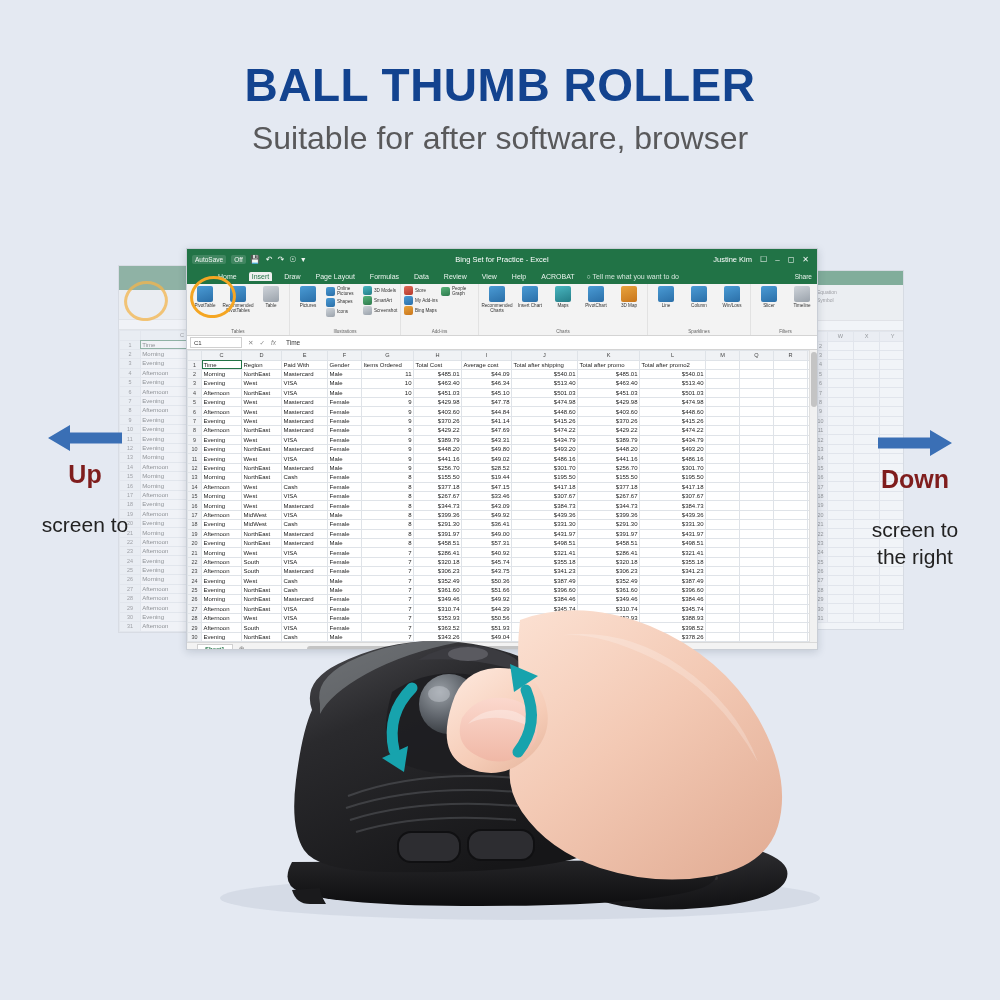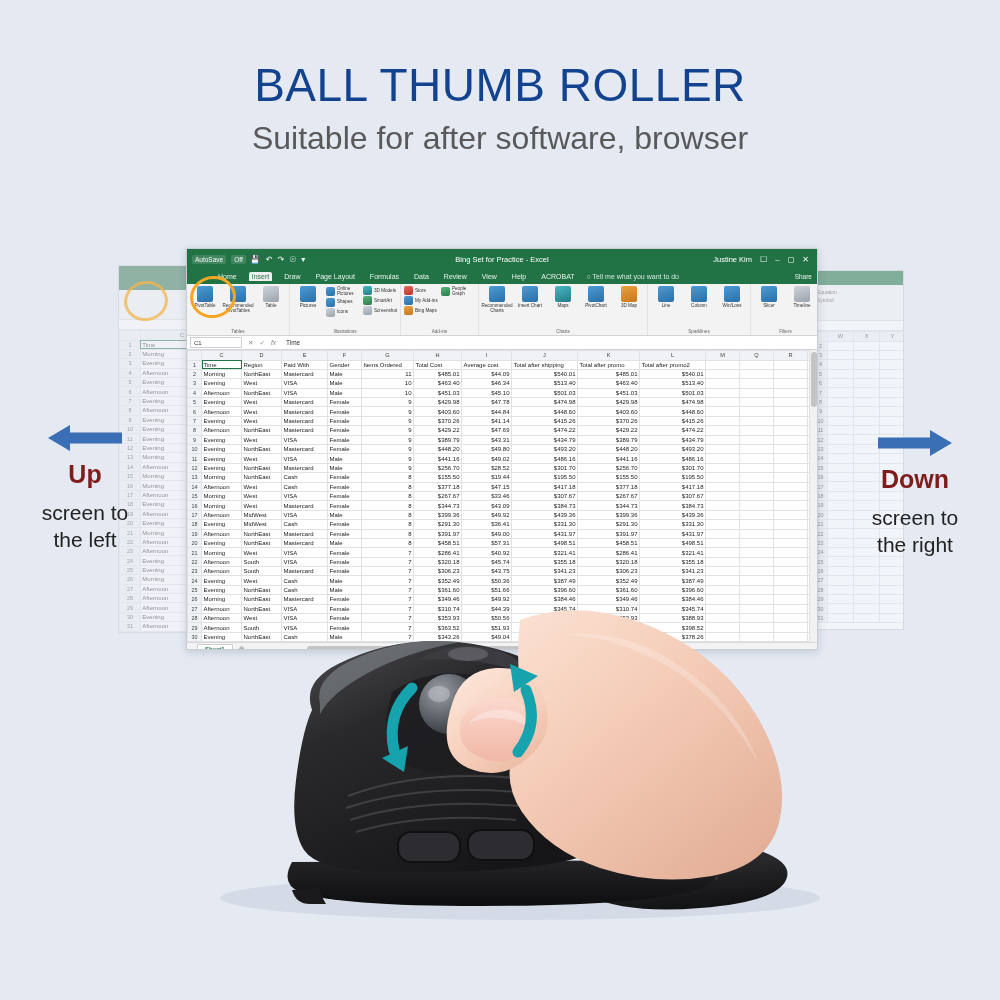--- a/index.html
+++ b/index.html
@@ -7,39 +7,39 @@
     width: 1000px; height: 1000px;
     font-family: "Liberation Sans", sans-serif;
     background: #e4e9f2;
     overflow: hidden;
   }
   #stage { position: relative; width: 1000px; height: 1000px; background: #e4e9f2; }
 
   
   .title {
     position: absolute; top: 58px; left: 0; width: 1000px;
-    text-align: center; font-size: 46px; font-weight: normal;
+    text-align: center; font-size: 46px; font-weight: bold;
     letter-spacing: 0.5px; color: #13438f;
   }
   .subtitle {
     position: absolute; top: 120px; left: 0; width: 1000px;
     text-align: center; font-size: 32px; color: #59595b; font-weight: normal;
   }
 
   
   .callout { position: absolute; width: 170px; text-align: center; }
   .callout-left  { left: 0px;  top: 418px; }
   .callout-right { left: 830px; top: 423px; }
   .arrow-wrap { height: 40px; display:flex; align-items:center; justify-content:center; }
   .arrow { width: 74px; height: 30px; }
   .callout-word {
     font-size: 25px; font-weight: bold; color: #7f1d1d; margin-top: 2px;
   }
   .callout-sub {
-    font-size: 21px; color: #222; line-height: 1.3; margin-top: 10px;
+    font-size: 21px; color: #222; line-height: 1.3; margin-top: 22px;
   }
 
   
   .xl {
     position: absolute;
     background: #ffffff;
     border: 1px solid #c9ced6;
     overflow: hidden;
   }
   .xl-ghost-left {
@@ -1344,21 +1344,20 @@
 
   <div class="callout callout-left">
     <div class="arrow-wrap">
       <svg class="arrow" viewBox="0 0 74 30">
         <polygon points="0,15 22,2 22,9.5 74,9.5 74,20.5 22,20.5 22,28" fill="#3a6fb5"></polygon>
       </svg>
     </div>
     <div class="callout-word">Up</div>
     <div class="callout-sub">
       <div>screen to</div>
-      <div>the left</div>
     </div>
   </div>
 
   <div class="callout callout-right">
     <div class="arrow-wrap">
       <svg class="arrow" viewBox="0 0 74 30">
         <polygon points="74,15 52,2 52,9.5 0,9.5 0,20.5 52,20.5 52,28" fill="#3a6fb5"></polygon>
       </svg>
     </div>
     <div class="callout-word">Down</div>

